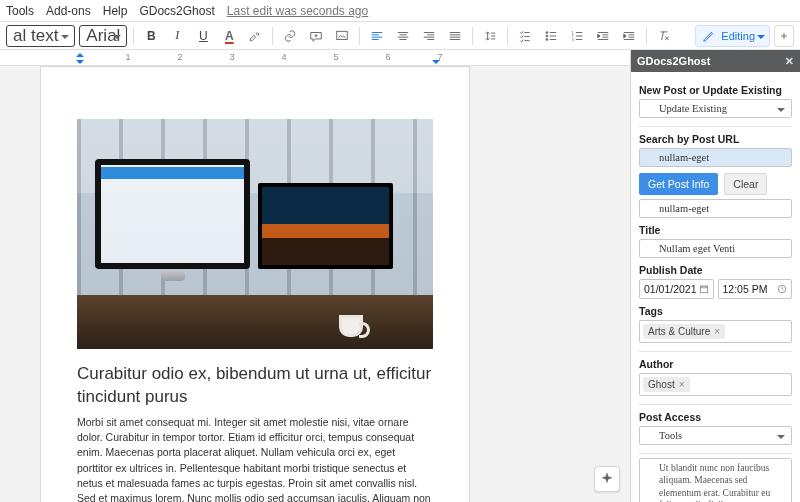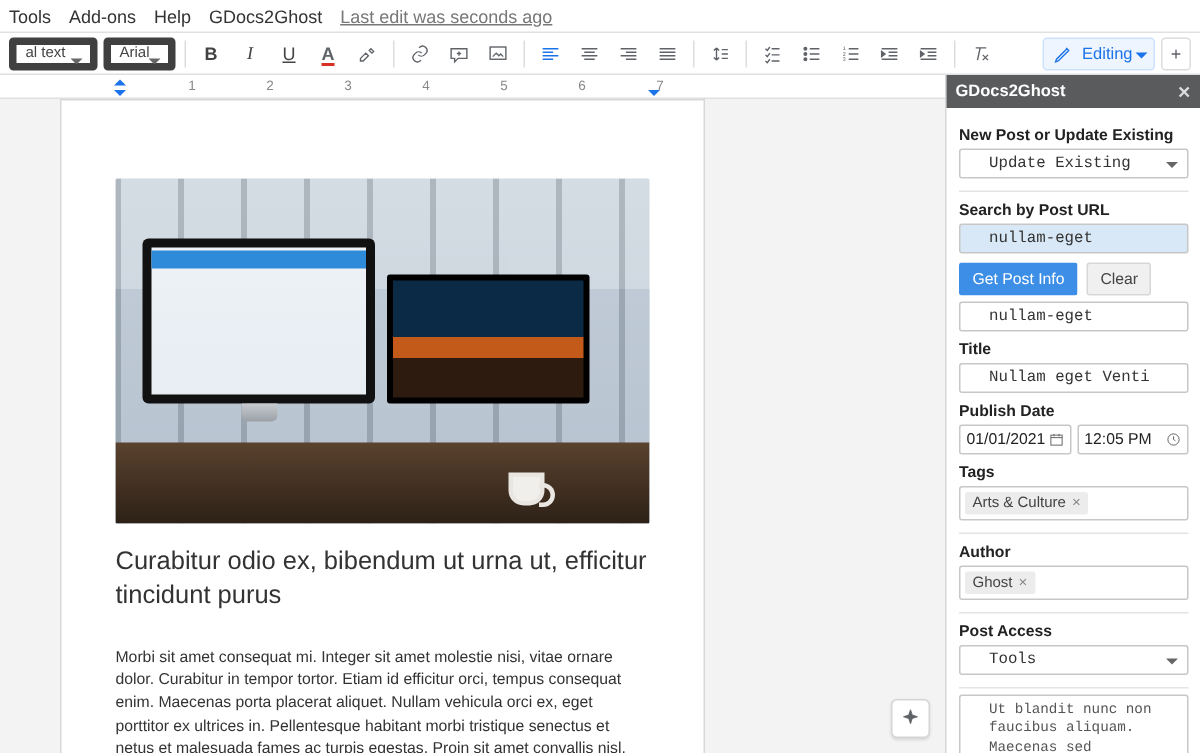--- a/index.html
+++ b/index.html
@@ -7,21 +7,21 @@
   .menubar { display:flex; align-items:center; gap:12px; height:22px; padding:0 6px; border-bottom:1px solid #e0e0e0; color:#333; font-size:12px; }
   .menubar .menu-item { cursor:default; }
   .menubar .last-edit { color:#777; text-decoration:underline; }
 
   .toolbar { display:flex; align-items:center; gap:4px; height:28px; padding:2px 6px; border-bottom:1px solid #e0e0e0; background:#fff; }
   .toolbar .tb-btn, .toolbar .tb-sep { display:inline-flex; align-items:center; justify-content:center; height:22px; color:#5f6368; }
   .toolbar .tb-btn { min-width:22px; border-radius:3px; }
   .toolbar .tb-sep { width:1px; background:#ddd; margin:0 2px; height:18px; }
   .toolbar svg { width:14px; height:14px; stroke:#5f6368; fill:none; stroke-width:1.6; }
   .toolbar .blue svg { stroke:#1a73e8; }
-  .toolbar .tb-select { height:22px; border:5px solid #404040; border-radius:3px; padding:0 16px 0 6px; font-size:10px; color:#444; display:flex; align-items:center; position:relative; }
+  .toolbar .tb-select { height:22px; border:1px solid #404040; border-radius:3px; padding:0 16px 0 6px; font-size:17px; color:#444; display:flex; align-items:center; position:relative; }
   .toolbar .tb-select::after { content:""; position:absolute; right:5px; top:9px; border:4px solid transparent; border-top-color:#666; }
   .toolbar .editing { display:flex; align-items:center; gap:5px; border:1px solid #cde2ff; color:#1a73e8; border-radius:3px; height:22px; padding:0 14px 0 6px; background:#eef5ff; position:relative; font-size:11px; }
   .toolbar .editing::after { content:""; position:absolute; right:4px; top:9px; border:4px solid transparent; border-top-color:#1a73e8; }
   .toolbar .chev-btn { width:20px; height:22px; border:1px solid #dcdcdc; border-radius:3px; display:flex; align-items:center; justify-content:center; }
 
   .work { display:flex; height:calc(100% - 50px); }
 
   .doc-area { flex:1 1 auto; background:#f3f3f3; position:relative; overflow:hidden; }
   .ruler { height:16px; background:#fff; border-bottom:1px solid #e0e0e0; position:relative; font-size:9px; color:#888; }
   .ruler .num { position:absolute; top:2px; transform:translateX(-50%); }
@@ -40,38 +40,38 @@
   .doc-img .monitor1::after{content:"";position:absolute;inset:6px;background:linear-gradient(#eef2f6,#e7edf3);}
   .doc-img .m1bar{position:absolute;left:24px;top:48px;width:143px;height:12px;background:#2e8bd9;}
   .doc-img .monitor1-stand{position:absolute;left:84px;top:150px;width:24px;height:12px;background:linear-gradient(#c8ccd0,#9aa0a6);border-radius:0 0 4px 4px;}
   .doc-img .monitor2 { position:absolute; right:40px; top:64px; width:135px; height:86px; background:#000; border-radius:2px; }
   .doc-img .monitor2::after{content:"";position:absolute;inset:4px;background:
     linear-gradient(180deg,#0a2a46 0 48%, #c45a1a 48% 66%, #2d1b10 66% 100%);}
   .doc-img .desk{position:absolute;left:0;right:0;bottom:0;height:54px;background:linear-gradient(#5a422e,#2d2117);}
   .doc-img .cup{position:absolute;right:70px;bottom:12px;width:24px;height:22px;border:3px solid #e9e6e2;border-radius:0 0 10px 10px;background:#f1efec;}
   .doc-img .cup::after{content:"";position:absolute;right:-10px;top:4px;width:8px;height:10px;border:3px solid #e9e6e2;border-left:none;border-radius:0 8px 8px 0;}
 
-  .doc-title { font-size:17px; color:#333; margin:14px 0 22px; line-height:1.35; }
+  .doc-title { font-size:17px; color:#333; margin:14px 0 6px; line-height:1.35; }
   .doc-body { font-size:10.5px; color:#333; line-height:1.45; }
 
   .explore-btn { position:absolute; right:10px; bottom:10px; width:26px; height:26px; border:1px solid #d5d5d5; border-radius:4px; background:#fff; display:flex; align-items:center; justify-content:center; box-shadow:0 1px 2px rgba(0,0,0,.12); }
   .explore-btn svg{width:14px;height:14px;stroke:#5f6368;fill:#5f6368;}
 
   
   .sidebar { width:170px; border-left:1px solid #d6d6d6; display:flex; flex-direction:column; background:#fff; }
   .sb-header { background:#595b5d; color:#fff; height:22px; display:flex; align-items:center; justify-content:space-between; padding:0 6px; font-size:11px; font-weight:bold; }
   .sb-close { color:#ddd; }
   .sb-scroll { flex:1; overflow-y:auto; padding:6px 8px 10px; }
   .sb-scroll::-webkit-scrollbar{width:6px}
   .sb-scroll::-webkit-scrollbar-thumb{background:#c8c8c8;border-radius:3px}
 
   .fld-label { font-weight:bold; font-size:10.5px; margin:6px 0 3px; color:#222; }
   .fld-input, .fld-select, .fld-textarea {
     width:100%; border:1px solid #c7c7c7; border-radius:2px; font-size:10.5px;
-    padding:3px 19px; background:#fff; color:#333; font-family:Liberation Mono, monospace;
+    padding:3px 19px; background:#fff; color:#333; font-family:Liberation Serif, serif;
   }
   .fld-select { position:relative; padding-right:16px; }
   .fld-select::after { content:""; position:absolute; right:6px; top:8px; border:4px solid transparent; border-top-color:#666; }
   .fld-input.hl { background:#d8e8f7; }
   .btn-row { display:flex; gap:6px; margin:6px 0 4px; }
   .btn { font-size:10.5px; border-radius:2px; padding:4px 8px; border:1px solid transparent; }
   .btn.primary { background:#3c8ee6; color:#fff; }
   .btn.secondary { background:#f0f0f0; color:#444; border-color:#d7d7d7;text-align:right; }
   .dt-row { display:flex; gap:4px; }
   .dt-row .fld-date, .dt-row .fld-time { flex:1; display:flex; align-items:center; border:1px solid #c7c7c7; border-radius:2px; padding:3px 4px; font-size:10.5px; justify-content:space-between; }

